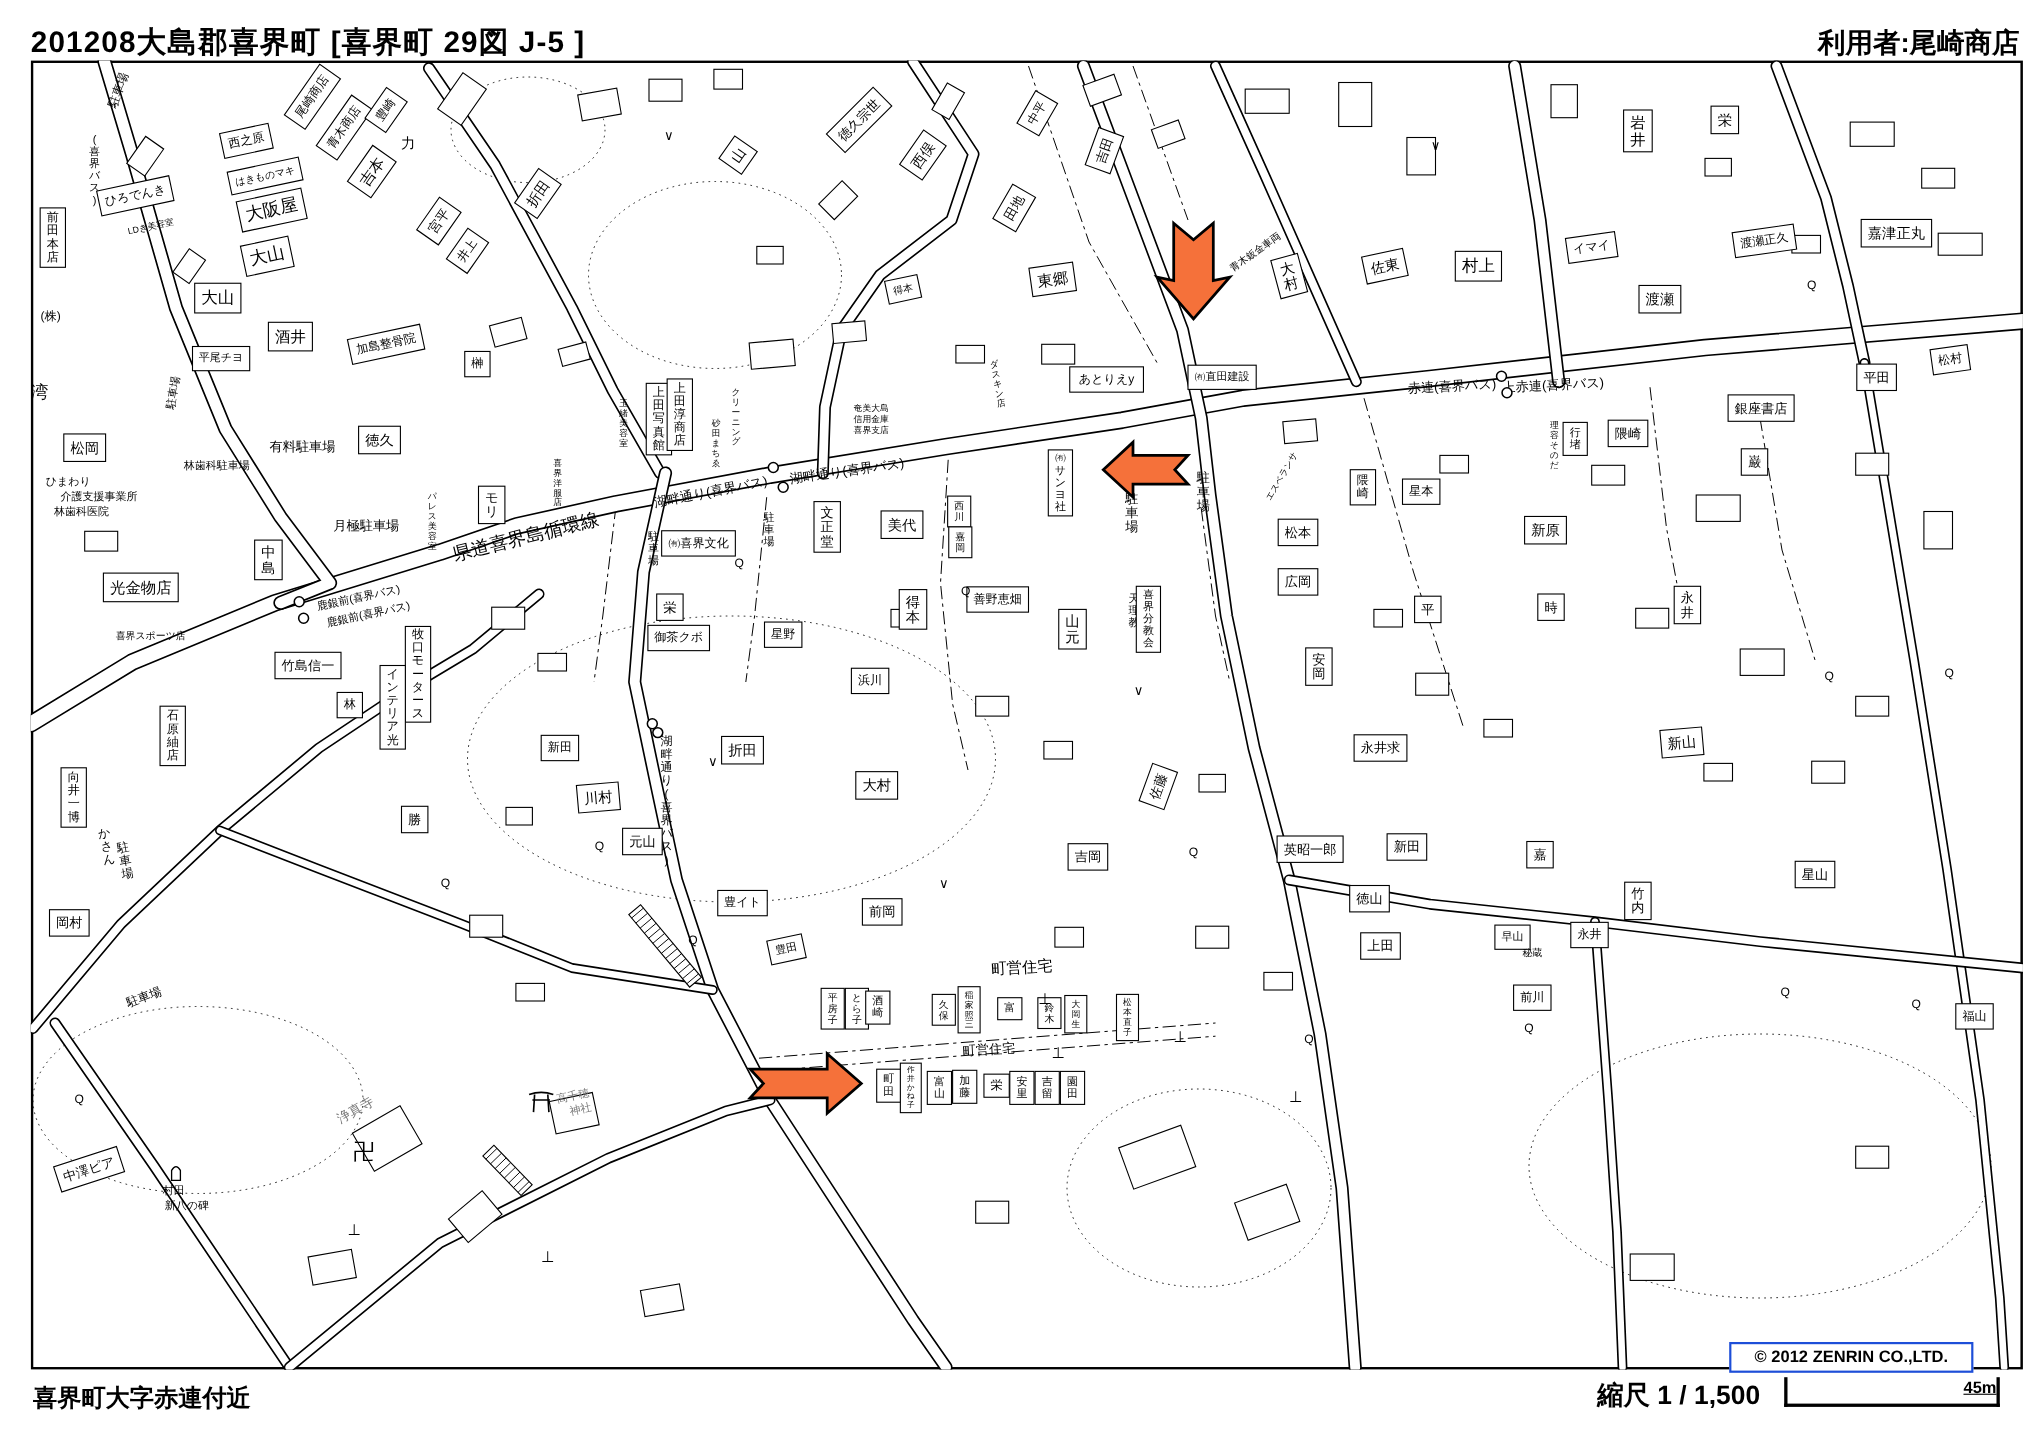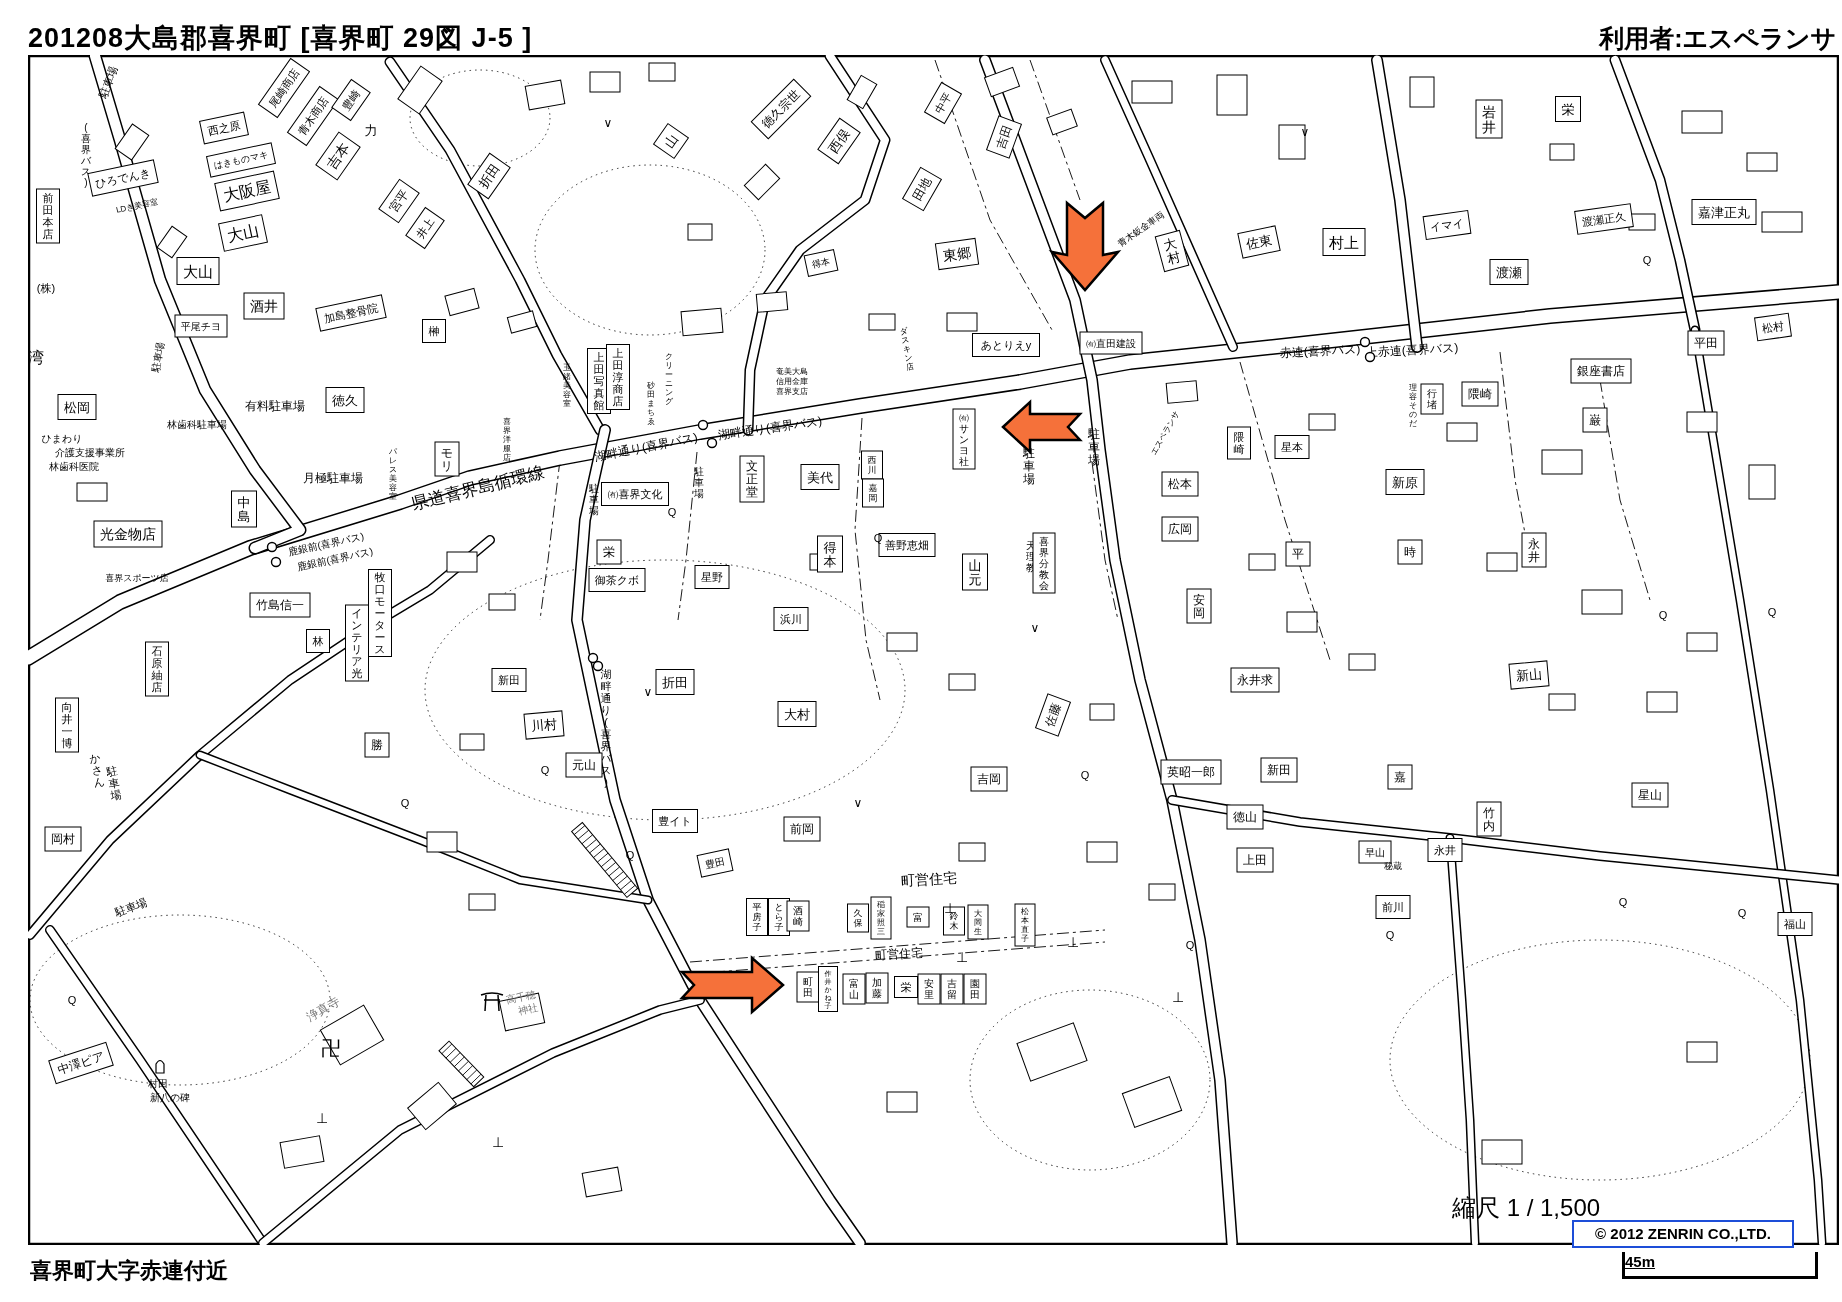--- a/index.html
+++ b/index.html
@@ -7,30 +7,30 @@
        font-family:"Liberation Sans","DejaVu Sans",sans-serif;color:#000;}
   .hdr{position:absolute;font-weight:bold;white-space:nowrap;}
   #title-left{left:28px;top:20px;font-size:27px;letter-spacing:1px;text-align:center;}
   #user-label{right:6px;top:22px;font-size:25px;}
   #map-wrap{position:absolute;left:28px;top:55px;width:1811px;height:1190px;}
   #map-svg{display:block;}
   #copyright-box{position:absolute;left:1572px;top:1220px;width:218px;height:24px;
       border:2px solid #1d4ed8;background:#fff;font-size:15px;font-weight:bold;
       text-align:center;line-height:24px;white-space:nowrap;}
   #area-label{position:absolute;left:30px;top:1256px;font-size:22px;font-weight:bold;}
-  #scale-label{position:absolute;left:1452px;top:1192px;font-size:24px;font-weight:normal;}
+  #scale-label{position:absolute;left:1452px;top:1252px;font-size:24px;font-weight:bold;}
   #scale-bar{position:absolute;left:1622px;top:1252px;width:190px;height:24px;
       border-left:3px solid #000;border-right:3px solid #000;border-bottom:3px solid #000;
-      font-size:15px;font-weight:bold;text-align:left;line-height:20px;text-decoration:underline;}
+      font-size:15px;font-weight:bold;text-align:right;line-height:20px;text-decoration:underline;}
 </style>
 </head>
 <body>
 
 <div class="hdr" id="title-left">201208大島郡喜界町 [喜界町 29図 J-5 ]</div>
-<div class="hdr" id="user-label">利用者:エスペランサ</div>
+<div class="hdr" id="user-label">利用者:尾崎商店</div>
 
 <div id="map-wrap">
   <svg id="map-svg" width="1811" height="1190" viewBox="28 55 1811 1190">
       <rect x="29" y="56" width="1809" height="1188" fill="#ffffff" stroke="#000000" stroke-width="2.5"></rect>
       <ellipse cx="650" cy="250" rx="115" ry="85" fill="none" stroke="#000000" stroke-width="0.8" stroke-dasharray="1.5 4"></ellipse>
       <ellipse cx="665" cy="690" rx="240" ry="130" fill="none" stroke="#000000" stroke-width="0.8" stroke-dasharray="1.5 4"></ellipse>
       <ellipse cx="180" cy="1000" rx="150" ry="85" fill="none" stroke="#000000" stroke-width="0.8" stroke-dasharray="1.5 4"></ellipse>
       <ellipse cx="1600" cy="1060" rx="210" ry="120" fill="none" stroke="#000000" stroke-width="0.8" stroke-dasharray="1.5 4"></ellipse>
       <ellipse cx="1090" cy="1080" rx="120" ry="90" fill="none" stroke="#000000" stroke-width="0.8" stroke-dasharray="1.5 4"></ellipse>
       <ellipse cx="480" cy="118" rx="70" ry="48" fill="none" stroke="#000000" stroke-width="0.8" stroke-dasharray="1.5 4"></ellipse>

